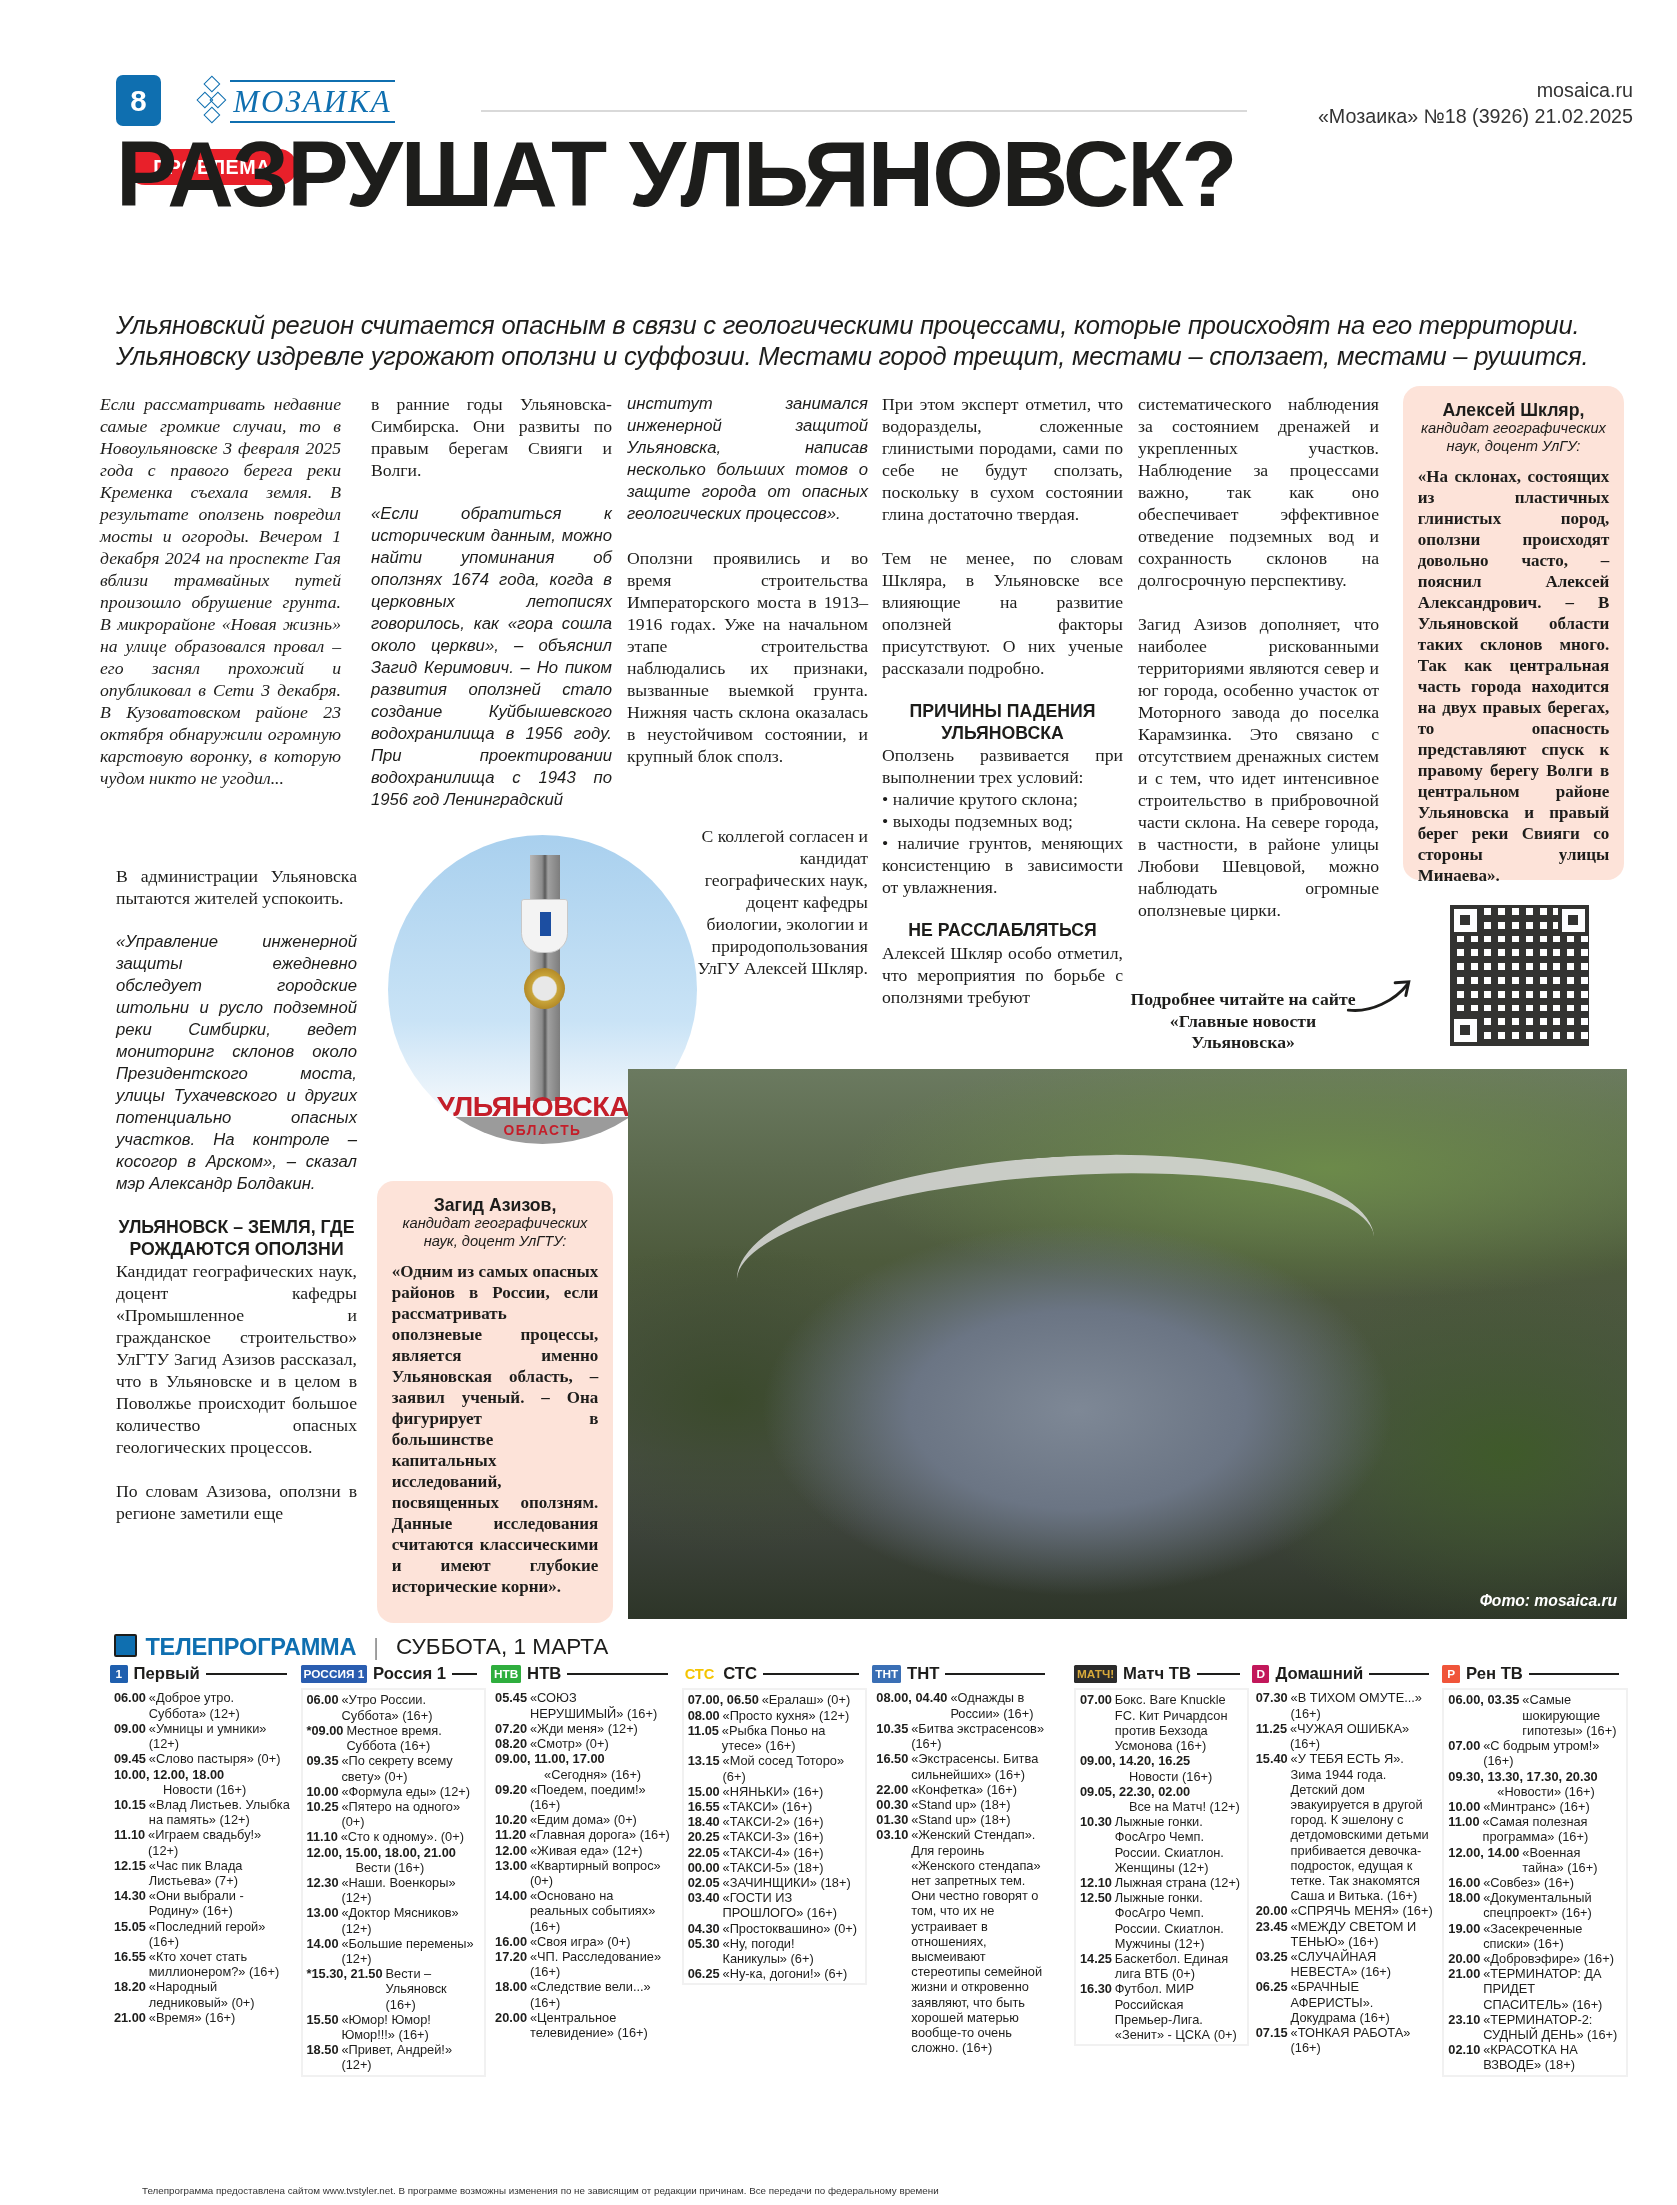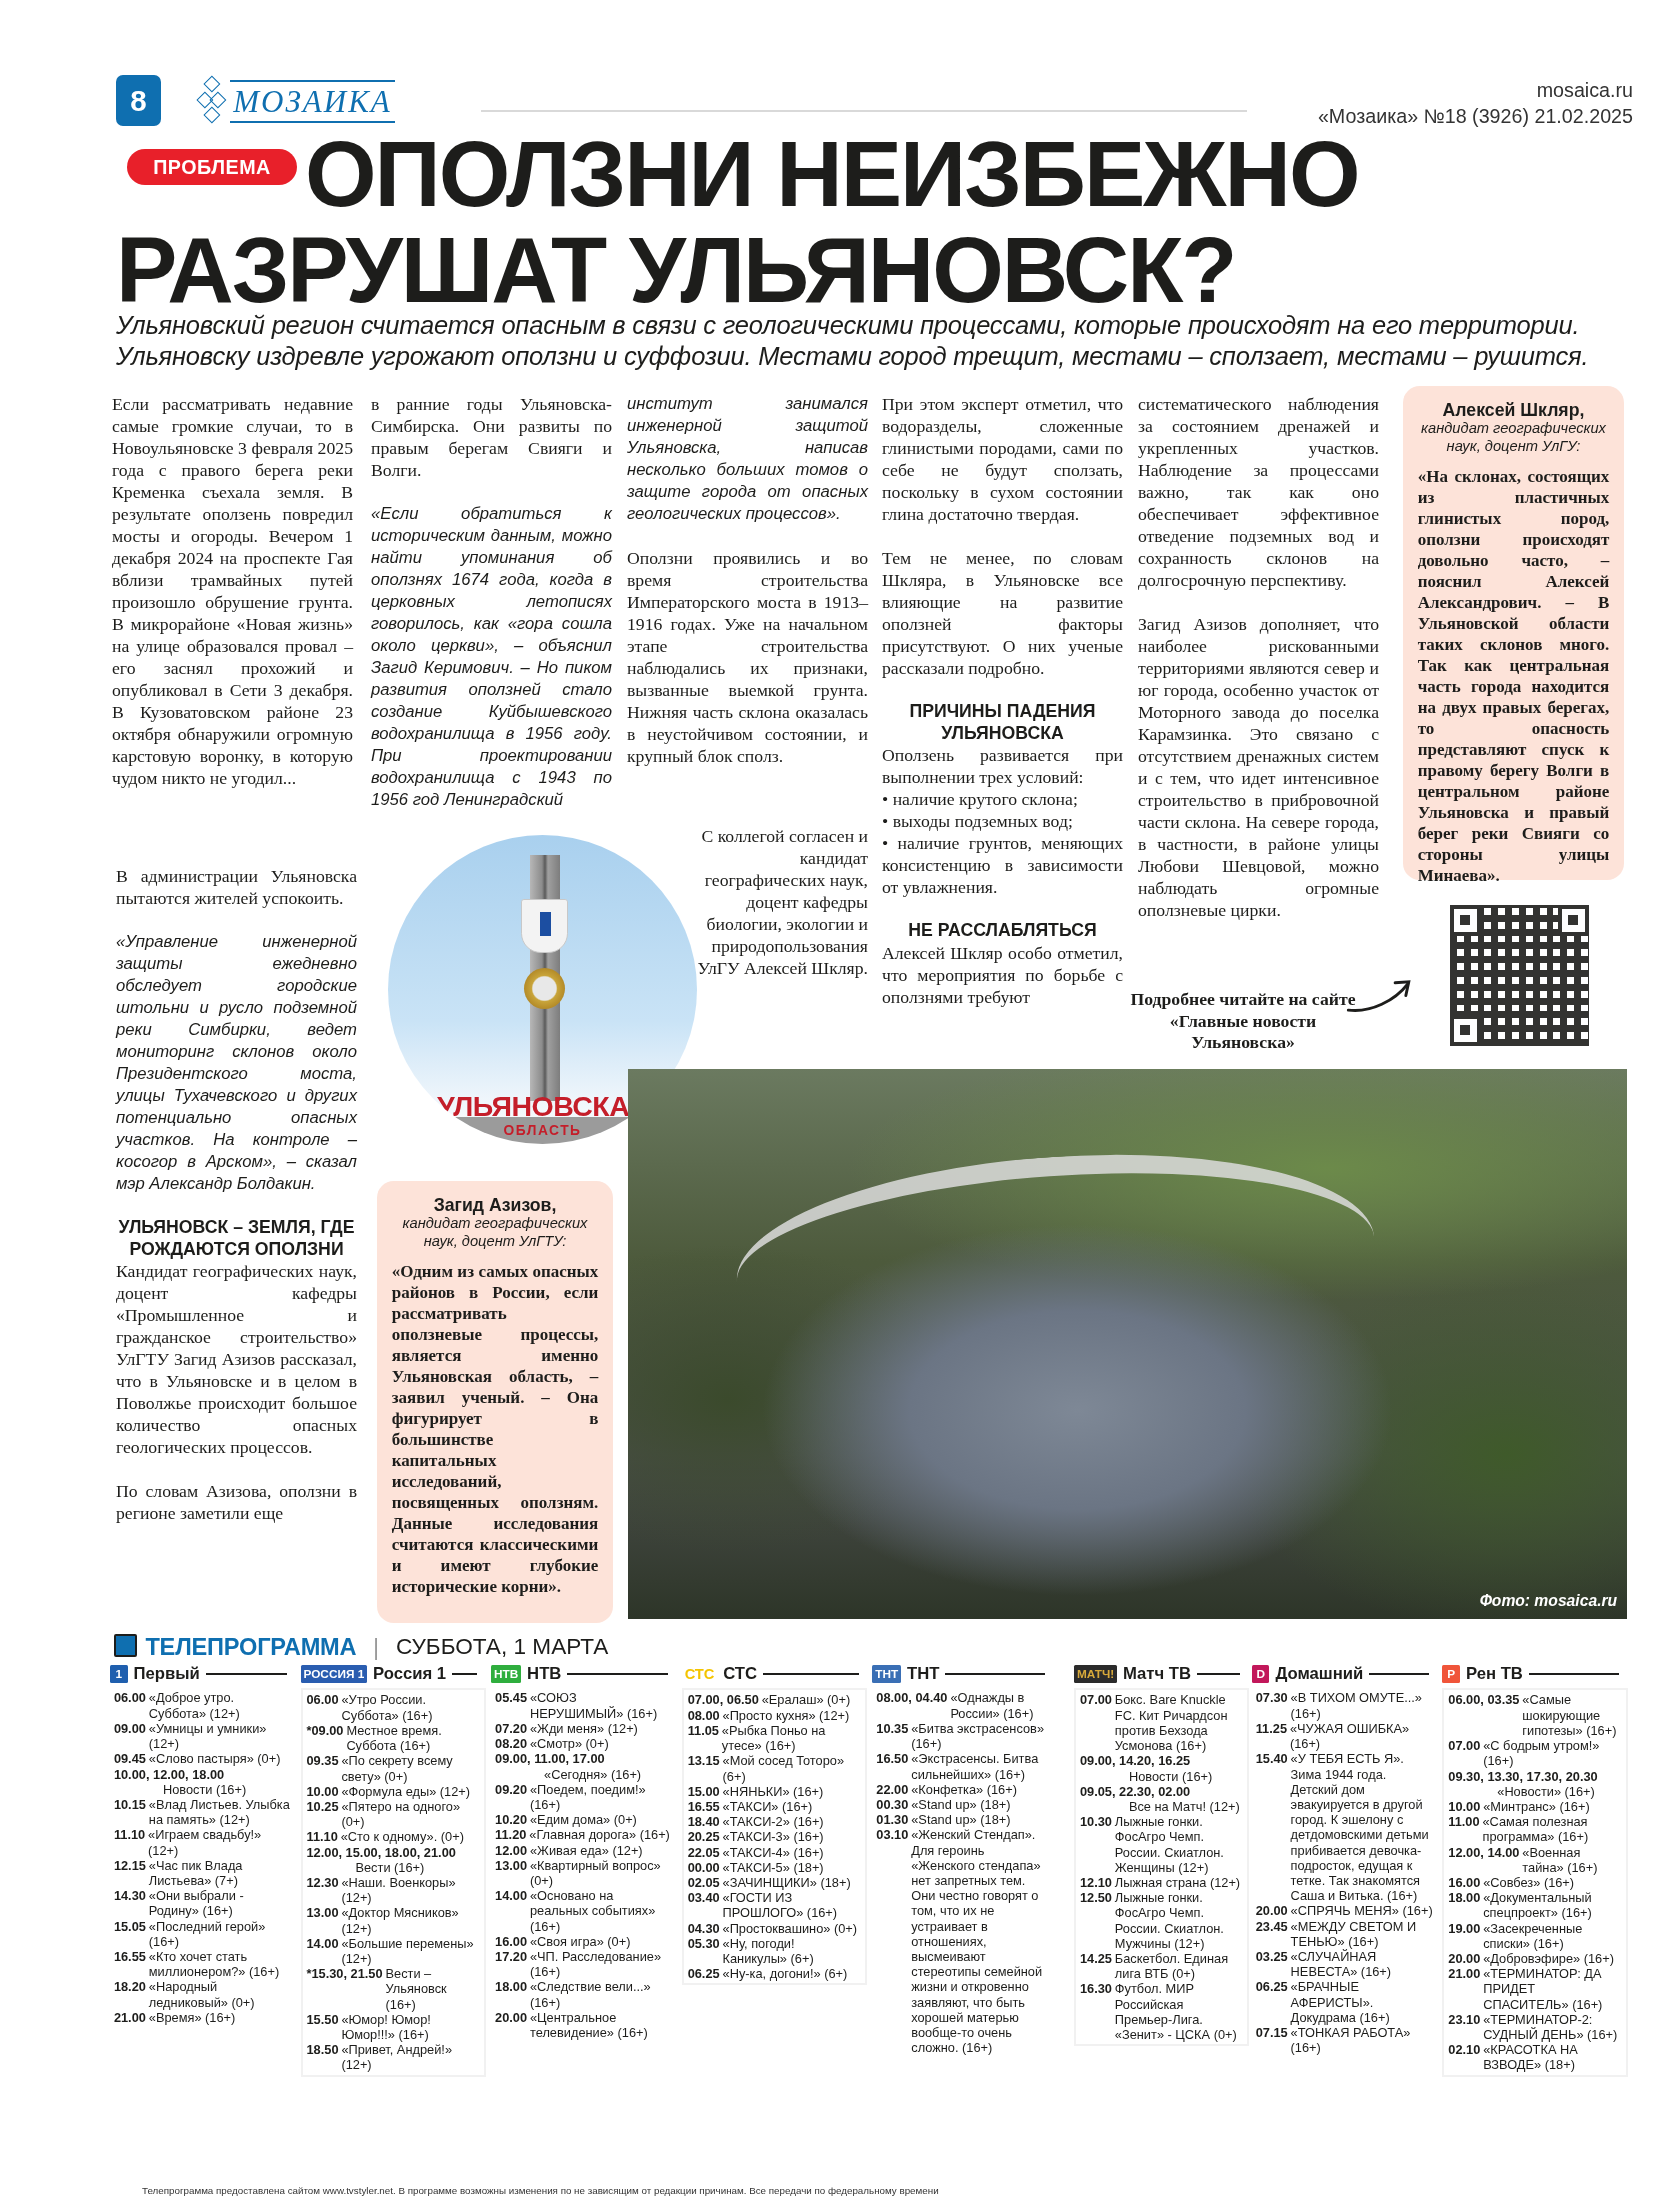--- a/index.html
+++ b/index.html
@@ -23,21 +23,21 @@
   .lead { position: absolute; left: 116px; top: 310px; width: 1513px; font-family: "Liberation Sans", sans-serif; font-style: italic; font-size: 25.5px; line-height: 30.5px; color: #1d1d1b; letter-spacing: -0.2px; }
 
   
   .col { position: absolute; font-size: 17.7px; line-height: 22px; text-align: justify; hyphens: auto; }
   .col p { margin-bottom: 22px; }
   .col p.it { font-style: italic; font-family: "Liberation Sans", sans-serif; font-size: 16.7px; }
   .col h3 { font-family: "Liberation Sans", sans-serif; font-weight: 700; font-size: 17.7px; line-height: 21.6px; text-align: center; }
   .col ul { list-style: none; margin-bottom: 22px; }
   .col ul li::before { content: "• "; }
 
-  .c1 { left: 112px; top: 393px; width: 241px; }
+  .c1 { left: 100px; top: 393px; width: 241px; font-style: italic; }
   .c1b { left: 116px; top: 865px; width: 241px; }
   .c2 { left: 371px; top: 393px; width: 241px; }
   .c3 { left: 627px; top: 393px; width: 241px; }
   .c3b { left: 627px; top: 825px; width: 241px; }
   .c4 { left: 882px; top: 393px; width: 241px; }
   .c5 { left: 1138px; top: 393px; width: 241px; }
 
   
   .quote-box { position: absolute; background: #fde3d9; border-radius: 16.7px; padding: 13.8px 14.7px; }
   .qb-right { left: 1403px; top: 386px; width: 221px; height: 494px; }
@@ -109,21 +109,20 @@
       <i style="left:8.8px;top:35px"></i>
   </div>
   <span class="logo-text">МОЗАИКА</span>
 </div>
 <div class="header-rule"></div>
 <div class="site-url">mosaica.ru</div>
 <div class="issue-line">«Мозаика» №18 (3926) 21.02.2025</div>
 
 <div class="rubric">ПРОБЛЕМА</div>
 <h1 class="headline">
-  <span class="l1">ОПОЛЗНИ НЕИЗБЕЖНО</span>
   <span>РАЗРУШАТ УЛЬЯНОВСК?</span>
 </h1>
 <p class="lead">Ульяновский регион считается опасным в связи с геологическими процессами, которые происходят на его территории. Ульяновску издревле угрожают оползни и суффозии. Местами город трещит, местами – сползает, местами – рушится.</p>
 
 <div class="col c1">
   <p>Если рассматривать недавние самые громкие случаи, то в Новоульяновске 3 февраля 2025 года с правого берега реки Кременка съехала земля. В результате оползень повредил мосты и огороды. Вечером 1 декабря 2024 на проспекте Гая вблизи трамвайных путей произошло обрушение грунта. В микрорайоне «Новая жизнь» на улице образовался провал – его заснял прохожий и опубликовал в Сети 3 декабря. В Кузоватовском районе 23 октября обнаружили огромную карстовую воронку, в которую чудом никто не угодил...</p>
 </div>
 <div class="col c1b">
   <p>В администрации Ульяновска пытаются жителей успокоить.</p>
   <p class="it">«Управление инженерной защиты ежедневно обследует городские штольни и русло подземной реки Симбирки, ведет мониторинг склонов около Президентского моста, улицы Тухачевского и других потенциально опасных участков. На контроле – косогор в Арском», – сказал мэр Александр Болдакин.</p>

